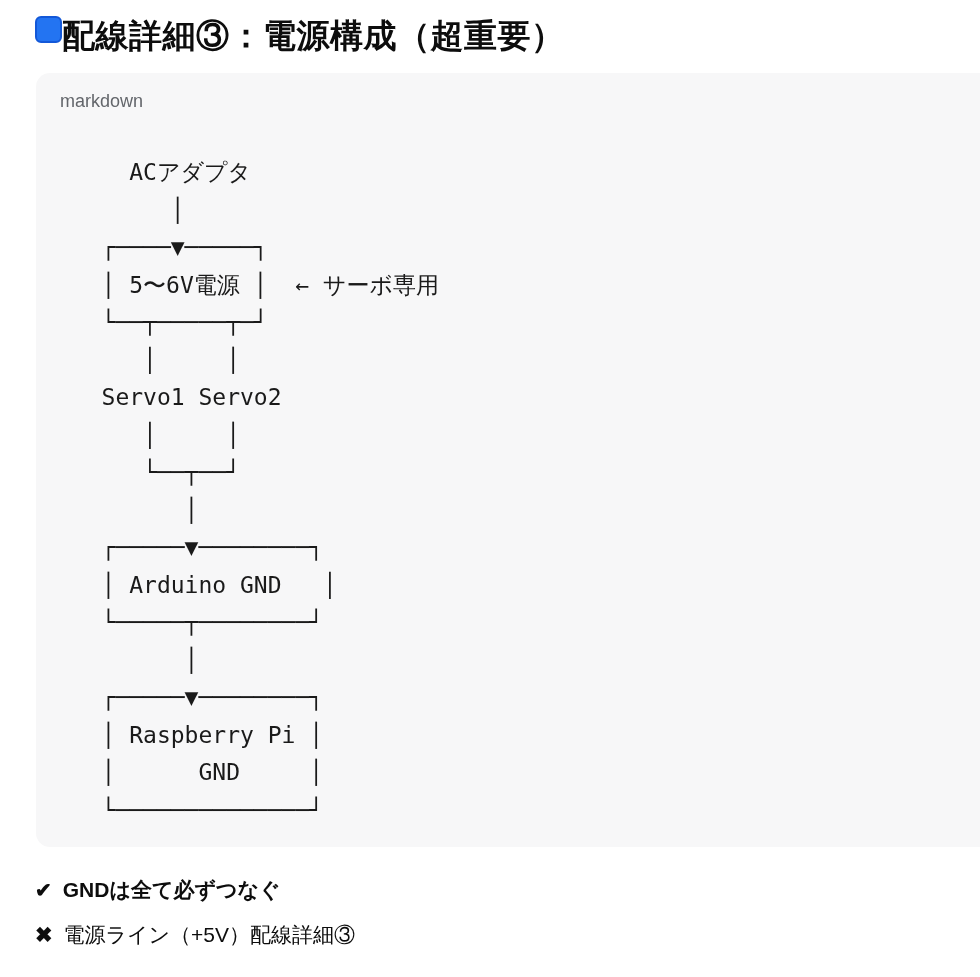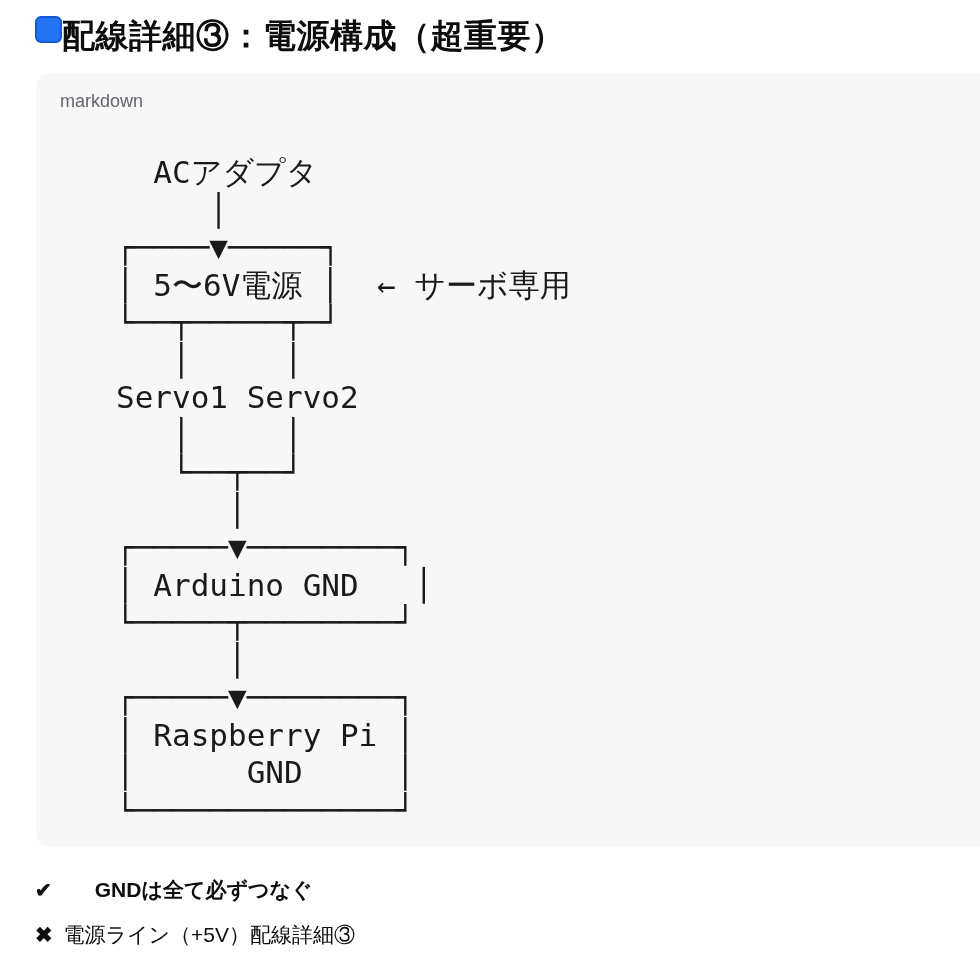--- a/index.html
+++ b/index.html
@@ -41,21 +41,21 @@
     overflow: hidden;
   }
   .lang-label {
     font-size: 18px;
     line-height: 17px;
     color: #63666b;
   }
   .diagram {
     margin-top: 44px;
     font-family: "DejaVu Sans Mono", monospace;
-    font-size: 31px;
+    font-size: 23px;
     line-height: 37.5px;
     color: #1a1a1a;
     white-space: pre;
   }
   .note {
     display: flex;
     align-items: center;
     margin-left: 35px;
     font-size: 21px;
     line-height: 28px;
@@ -63,21 +63,21 @@
   }
   .note-1 { margin-top: 29px; }
   .note-2 { margin-top: 17px; }
   .note-icon {
     font-weight: 700;
     margin-right: 11px;
     flex: none;
   }
   .check-glyph { font-size: 20px; }
   .x-glyph { font-size: 21px; }
-  .bold { font-weight: 700; margin-left: 32px; }
+  .bold { font-weight: 700; }
 </style>
 </head>
 <body>
 
 <div class="page">
 
   <h1 class="heading">
     <span class="blue-square"></span>
     <span>配線詳細③：電源構成（超重要）</span>
   </h1>

